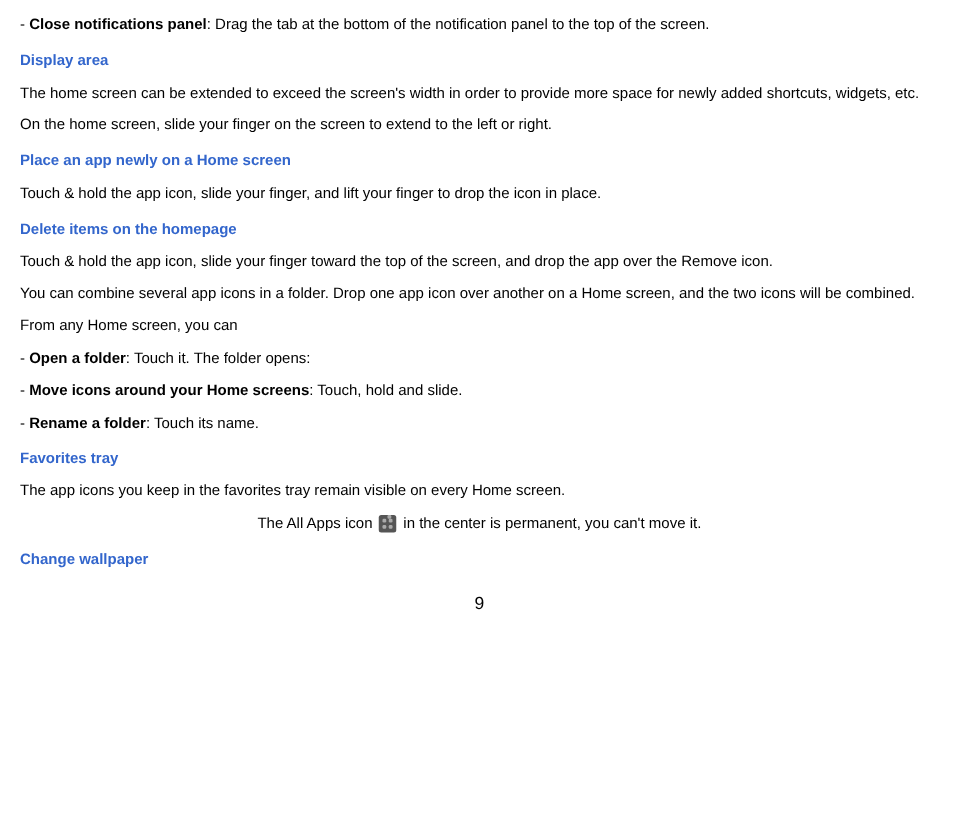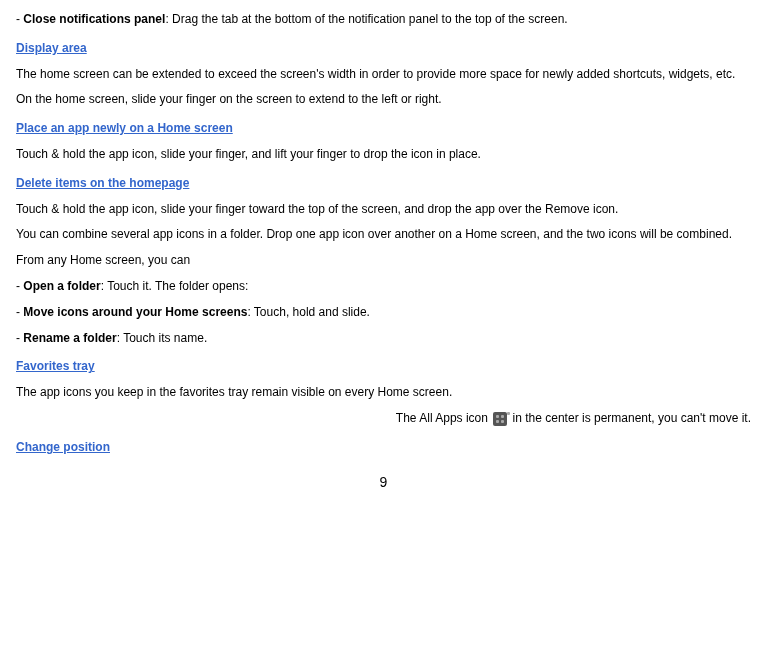--- a/index.html
+++ b/index.html
@@ -14,21 +14,20 @@
       color: #000;
       background: #fff;
       padding: 8px 16px 16px 16px;
       width: 767px;
     }
     .section-heading {
       color: #3366cc;
       font-weight: bold;
       margin-top: 6px;
       margin-bottom: 3px;
-      text-decoration: underline;
     }
     .body-text {
       margin-bottom: 3px;
       text-align: justify;
     }
     .list-item {
       margin-bottom: 3px;
     }
     .list-item .bold {
       font-weight: bold;
@@ -75,16 +74,16 @@
     <div class="body-text">Touch &amp; hold the app icon, slide your finger, and lift your finger to drop the icon in place.</div>
     <div class="section-heading">Delete items on the homepage</div>
     <div class="body-text">Touch &amp; hold the app icon, slide your finger toward the top of the screen, and drop the app over the Remove icon.</div>
     <div class="body-text">You can combine several app icons in a folder. Drop one app icon over another on a Home screen, and the two icons will be combined.</div>
     <div class="body-text">From any Home screen, you can</div>
     <div class="list-item">- <span class="bold">Open a folder</span>: Touch it. The folder opens:</div>
     <div class="list-item">- <span class="bold">Move icons around your Home screens</span>: Touch, hold and slide.</div>
     <div class="list-item">- <span class="bold">Rename a folder</span>: Touch its name.</div>
     <div class="section-heading">Favorites tray</div>
     <div class="body-text">The app icons you keep in the favorites tray remain visible on every Home screen.</div>
-    <div class="body-text" style="text-align: right;">The All Apps icon <span class="icon-box"></span> in the center is permanent, you can't move it.</div>
-    <div class="section-heading">Change position</div>
+    <div class="body-text" style="text-align: center;">The All Apps icon <span class="icon-box"></span> in the center is permanent, you can't move it.</div>
+    <div class="section-heading">Change wallpaper</div>
   </div>
 <div class="page-number">9</div>
 
 </body></html>

